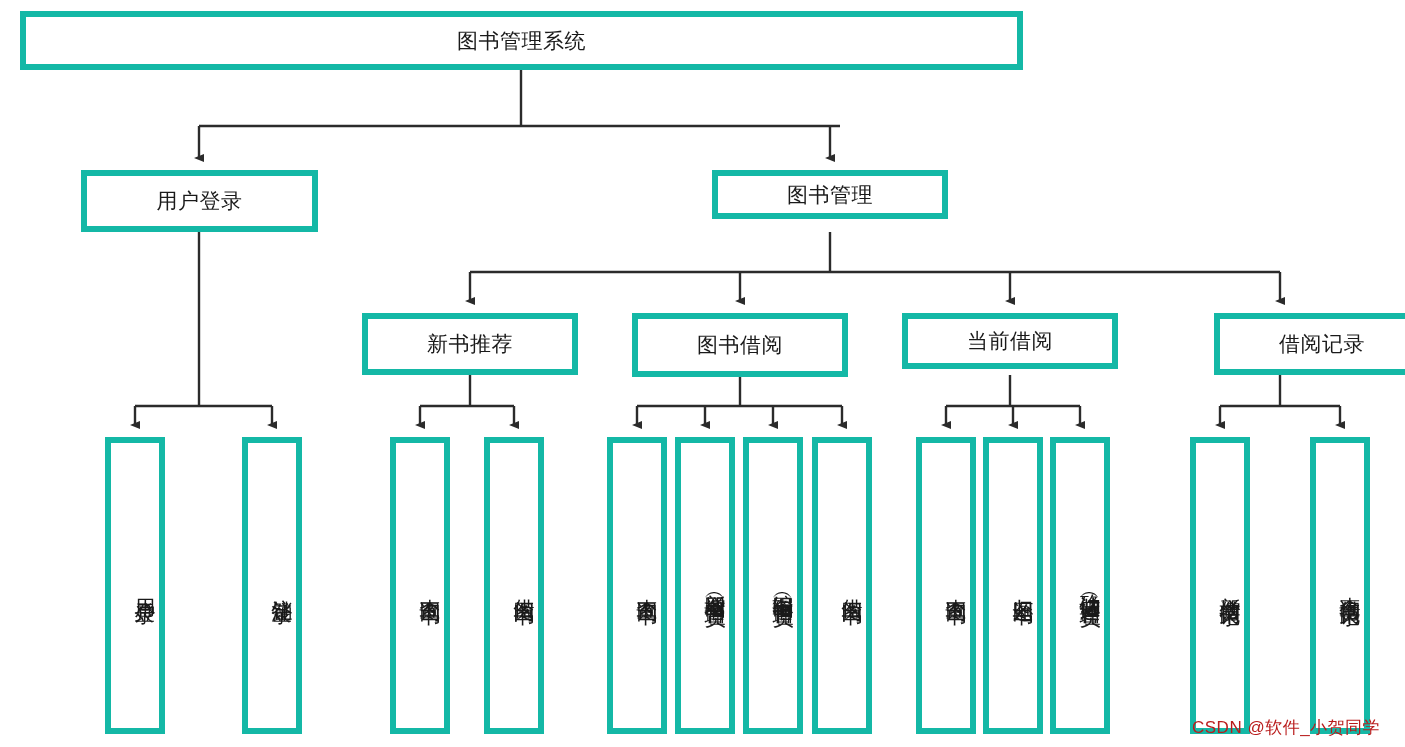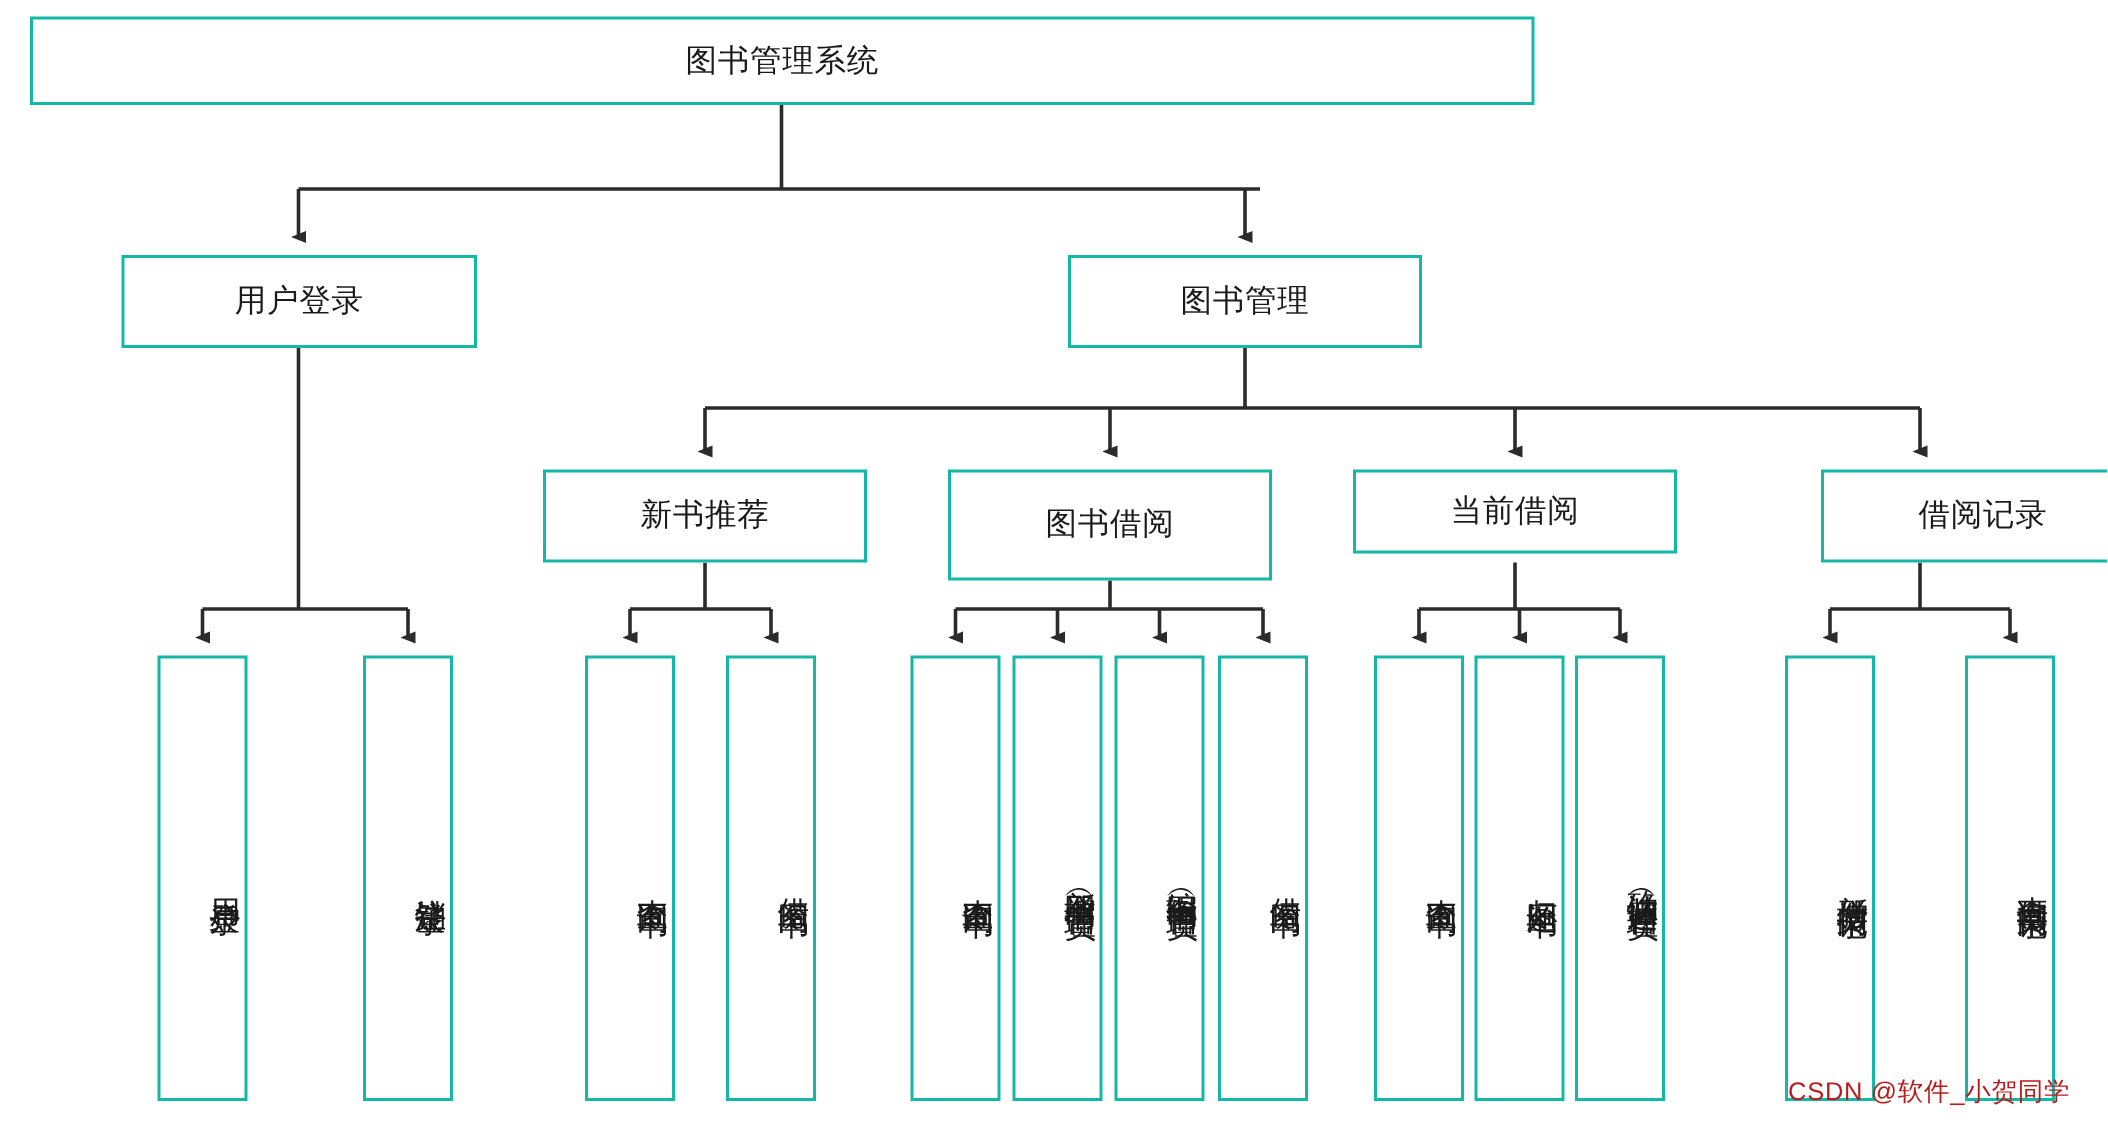--- a/index.html
+++ b/index.html
@@ -20,21 +20,21 @@
   svg#edges {
     position: absolute;
     left: 0;
     top: 0;
     width: 1405px;
     height: 747px;
   }
   .node {
     position: absolute;
     box-sizing: border-box;
-    border: 2px solid #14b8a6;
+    border: 6px solid #14b8a6;
     background: #ffffff;
     display: flex;
     align-items: center;
     justify-content: center;
     color: #1a1a1a;
   }
   .node.horiz {
     font-size: 21px;
     letter-spacing: 0.5px;
     line-height: 1.2;
@@ -113,24 +113,24 @@
       <path d="M1280,375 L1280,406"></path>
       <path d="M1220,406 L1340,406"></path>
       <path d="M1220,406 L1220,425" marker-end="url(#arrow)"></path>
       <path d="M1340,406 L1340,425" marker-end="url(#arrow)"></path>
     </g>
   </svg>
 
   <div class="node horiz" id="n-root" style="left: 20px; top: 11px; width: 1003px; height: 59px;">图书管理系统</div>
 
   <div class="node horiz" id="n-l2-0" style="left: 81px; top: 170px; width: 237px; height: 62px;">用户登录</div>
-  <div class="node horiz" id="n-l2-1" style="left: 712px; top: 170px; width: 236px; height: 62px;">图书管理</div>
+  <div class="node horiz" id="n-l2-1" style="left: 712px; top: 170px; width: 236px; height: 49px;">图书管理</div>
 
   <div class="node horiz" id="n-l3-0" style="left: 362px; top: 313px; width: 216px; height: 62px;">新书推荐</div>
-  <div class="node horiz" id="n-l3-1" style="left: 632px; top: 313px; width: 216px; height: 74px;">图书借阅</div>
+  <div class="node horiz" id="n-l3-1" style="left: 632px; top: 313px; width: 216px; height: 64px;">图书借阅</div>
   <div class="node horiz" id="n-l3-2" style="left: 902px; top: 313px; width: 216px; height: 56px;">当前借阅</div>
   <div class="node horiz" id="n-l3-3" style="left: 1172px; top: 313px; width: 216px; height: 62px; margin-left: 42px;">借阅记录</div>
 
   <div class="node vert" id="n-lf-0" style="left: 105px; top: 437px; width: 60px; height: 297px;">用户登录</div>
   <div class="node vert" id="n-lf-1" style="left: 242px; top: 437px; width: 60px; height: 297px;">注销登录</div>
   <div class="node vert" id="n-lf-2" style="left: 390px; top: 437px; width: 60px; height: 297px;">查询图书</div>
   <div class="node vert" id="n-lf-3" style="left: 484px; top: 437px; width: 60px; height: 297px;">借阅图书</div>
   <div class="node vert" id="n-lf-4" style="left: 607px; top: 437px; width: 60px; height: 297px;">查询图书</div>
   <div class="node vert topalign" id="n-lf-5" style="left: 675px; top: 437px; width: 60px; height: 297px;">新增图书（管理员）</div>
   <div class="node vert topalign" id="n-lf-6" style="left: 743px; top: 437px; width: 60px; height: 297px;">编辑图书（管理员）</div>

